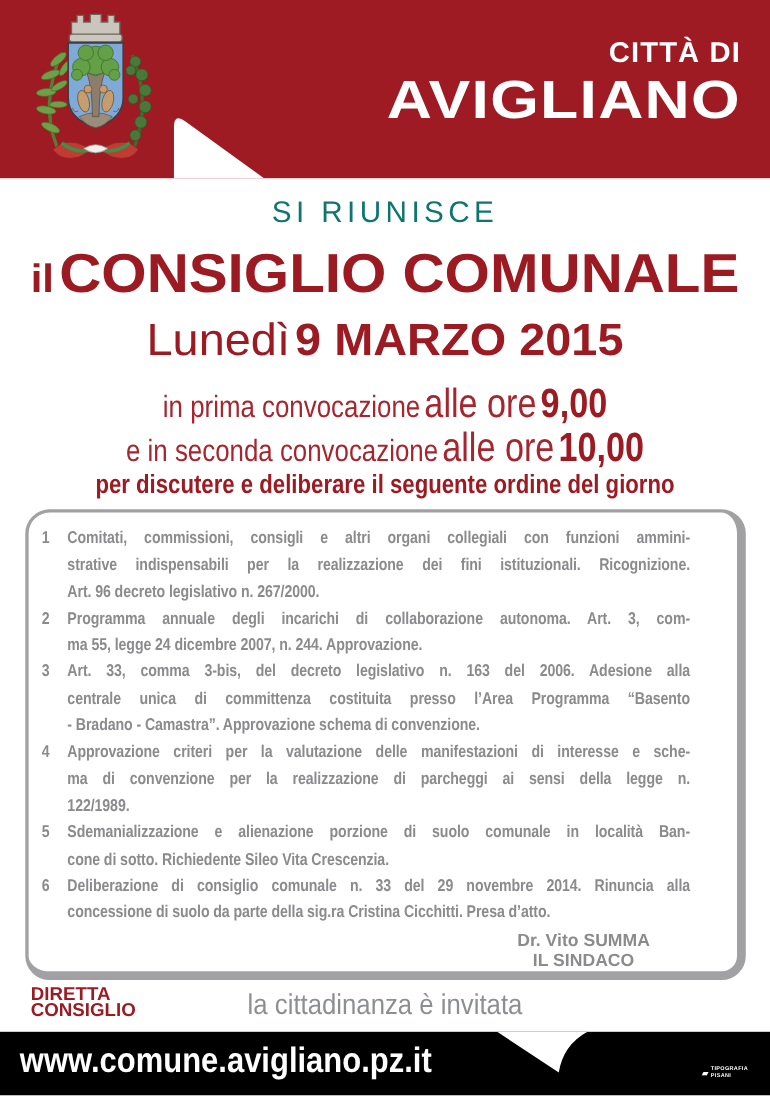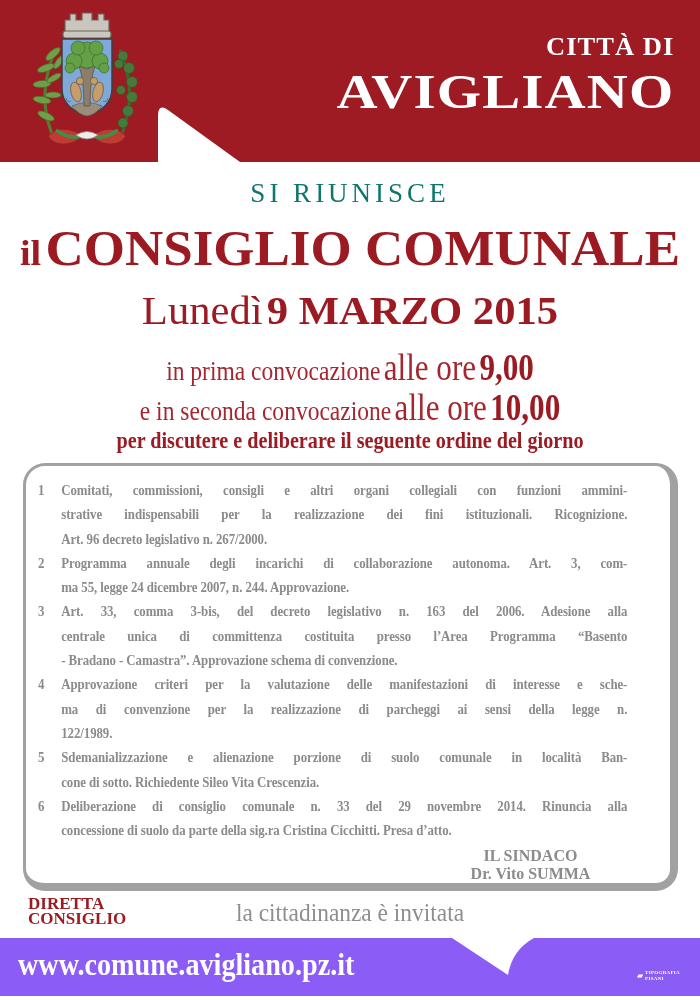--- a/index.html
+++ b/index.html
@@ -1,18 +1,18 @@
 <!DOCTYPE html>
 <html><head>
 <meta charset="utf-8">
 <style>
   * { margin:0; padding:0; box-sizing:border-box; }
   html,body { background:#fff; }
   body { font-family:"Liberation Sans", sans-serif; }
-  .poster { position:relative; width:700px; height:996px; background:#fff; overflow:hidden;font-family:Liberation Serif, serif; }
+  .poster { position:relative; width:700px; height:996px; background:#fff; overflow:hidden; }
 
   
   .header { position:absolute; left:0; top:0; width:700px; height:162px; background:#9E1B24; }
   .coa { position:absolute; left:26px; top:2px; }
   .header-text { position:absolute; right:26px; top:34px; text-align:right; color:#fff; line-height:1; }
   .city-line1 { font-size:26px; font-weight:bold; letter-spacing:1px; transform:scaleX(1.02); transform-origin:100% 50%; }
   .city-line2 { margin-top:7px; font-size:49px; font-weight:bold; letter-spacing:1px; transform:scaleX(1.16); transform-origin:100% 50%; }
   .header-tail { position:absolute; left:158px; top:98px; }
 
   
@@ -44,21 +44,21 @@
   .ln { line-height:24.3px; text-align:left; }
   .jl { text-align:justify; text-align-last:justify; }
   .signature { margin-top:5px; margin-left:345px; width:295px; text-align:center;
     font-size:16px; font-weight:bold; color:#8B8B8E; line-height:18px; }
 
   
   .streaming { position:absolute; left:28px; top:896px; width:116px; text-align:left;
     color:#9B1B23; font-weight:bold; font-size:17px; line-height:15px; }
   .invite { position:absolute; left:0; top:898px; width:700px; text-align:center;
     font-size:26px; color:#8D8E91; transform:scaleX(0.9); transform-origin:50% 50%; }
-  .footer-band { position:absolute; left:0; top:938px; width:700px; height:62px; background:#8b5cf6; }
+  .footer-band { position:absolute; left:0; top:938px; width:700px; height:62px; background:#000000; }
   .url { position:absolute; left:18px; top:8px; color:#fff; font-weight:bold; font-size:32px;
     white-space:nowrap; transform:scaleX(0.88); transform-origin:0 50%; }
   .footer-notch { position:absolute; left:450px; top:0; }
   .printer { position:absolute; right:20px; top:32px; display:flex; align-items:center; gap:2px; color:#fff; }
   .printer .pr-icon { font-size:8px; line-height:8px; }
   .printer .pr-text { font-size:5px; line-height:5.5px; font-weight:bold; letter-spacing:0.3px; }
 </style>
 </head>
 <body>
 
@@ -212,22 +212,22 @@
         <div class="num">6</div>
         <div class="itext">
           <div class="ln jl">Deliberazione di consiglio comunale n. 33 del 29 novembre 2014. Rinuncia alla</div>
           <div class="ln">concessione di suolo da parte della sig.ra Cristina Cicchitti. Presa d’atto.</div>
         </div>
       </div>
 
     </div>
 
     <div class="signature">
+      <div>Dr. Vito SUMMA</div>
       <div>IL SINDACO</div>
-      <div>Dr. Vito SUMMA</div>
     </div>
   </div>
 
   <div class="streaming">
     <div>DIRETTA</div>
     <div>CONSIGLIO</div>
   </div>
 
   <div class="invite">la cittadinanza è invitata</div>
 

